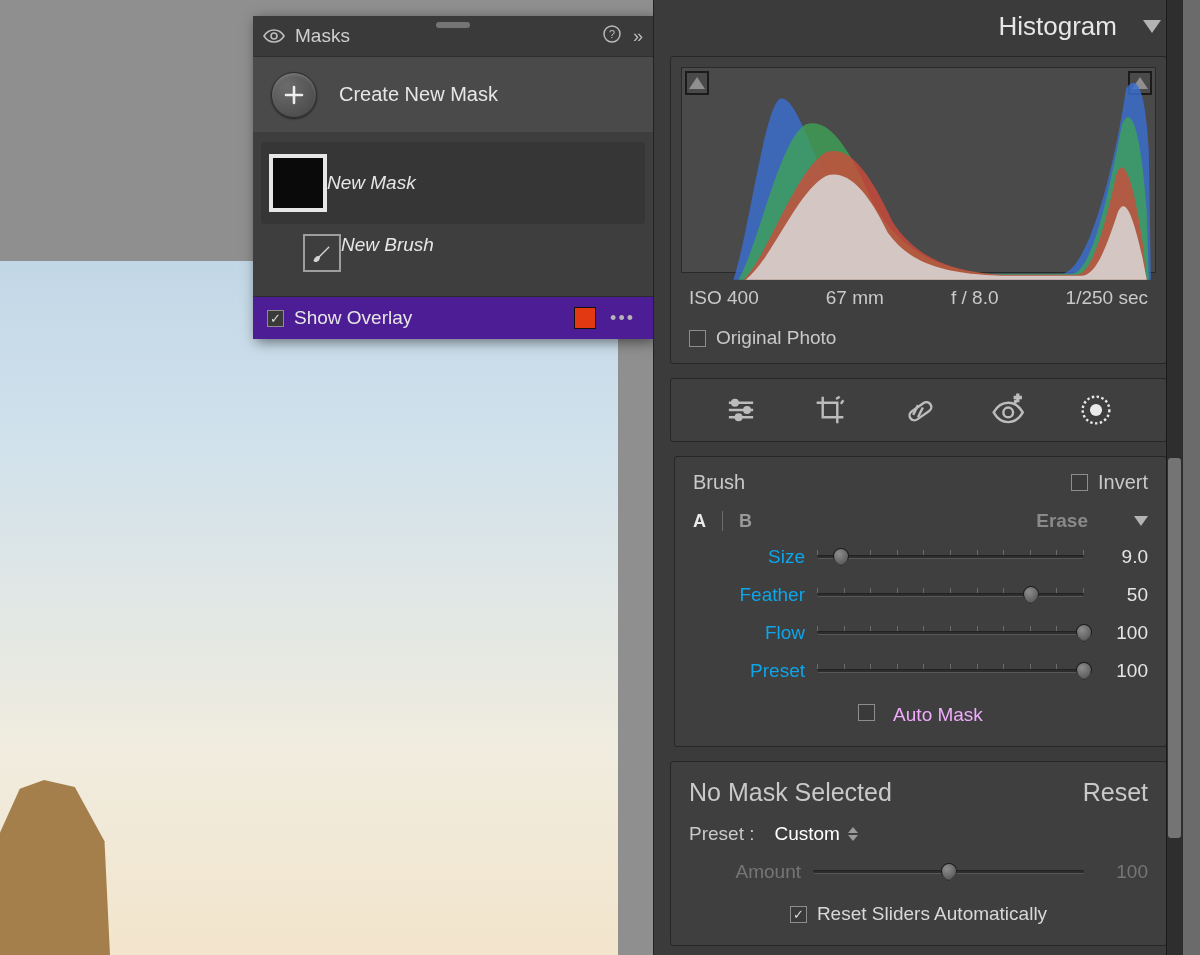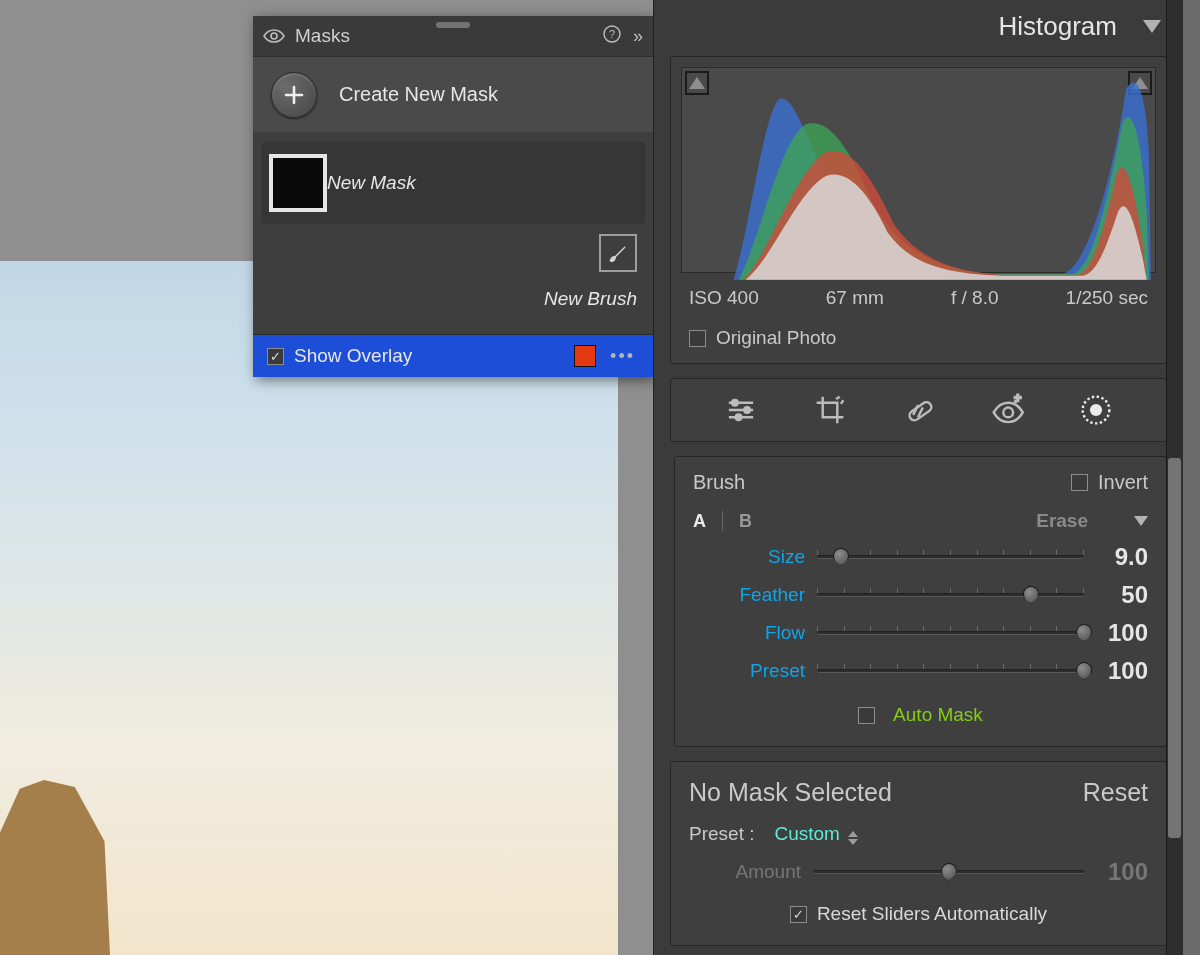--- a/index.html
+++ b/index.html
@@ -18,22 +18,22 @@
   .create-row { display: flex; align-items: center; height: 76px; padding: 0 18px; gap: 22px; background:#4a4a4a; border-top:1px solid #2f2f2f;}
   .plus-circle { width: 46px; height: 46px; border-radius: 50%; background: radial-gradient(circle at 32% 30%, #6c6c6c, #454545); border: 1px solid #2d2d2d; display:flex; align-items:center; justify-content:center; box-shadow: inset 0 2px 3px rgba(255,255,255,.15), 0 1px 2px rgba(0,0,0,.6);}
   .plus-circle svg { width: 20px; height: 20px; }
   .create-label { font-size: 20px; color: #e6e6e6; }
   .mask-list { background: #3e3e3e; padding: 10px 8px; }
   .mask-item { display:flex; align-items:center; padding: 12px 8px; border-radius: 4px;}
   .mask-item.selected { background: #363636; }
   .mask-thumb { width: 58px; height: 58px; background: #0a0a0a; border: 4px solid #e6e6e6; }
   .brush-thumb-wrap { width: 38px; height: 38px; border: 2px solid #9e9e9e; display:flex;align-items:center;justify-content:center; margin-left: 34px;}
   .mask-name { font-size: 19px; font-style: italic; color: #e6e6e6;}
-  .brush-sub { display:flex; align-items:flex-end; gap:16px; padding: 10px 8px 14px 8px; flex-direction: column;}
-  .overlay-bar { display:flex; align-items:center; padding: 10px 14px; gap: 10px; background: #1d4ed8; border-top: 1px solid #2c2c2c; }
+  .brush-sub { display:flex; align-items:flex-start; gap:0; padding: 10px 8px 14px 8px;}
+  .overlay-bar { display:flex; align-items:center; padding: 10px 14px; gap: 10px; background: #4c1d95; border-top: 1px solid #2c2c2c; }
   .checkbox { width: 17px; height: 17px; border: 1px solid #8d8d8d; background: #3a3a3a; display:inline-flex; align-items:center;justify-content:center;}
   .checkbox.checked::after { content:"✓"; color:#ddd; font-size:13px; line-height:1; }
   .overlay-label { font-size: 19px; color: #e6e6e6; flex:1;}
   .swatch { width: 22px; height: 22px; background: #e23912; border:1px solid #111;}
   .dots { color:#b5b5b5; font-size: 18px; letter-spacing:2px; padding: 0 4px;}
   .right-panel { position:absolute; left: 653px; top: 0; width: 530px; height: 955px; background: #3b3b3b; border-left: 1px solid #222;}
   .scroll-gutter { position:absolute; right:0; top:0; width:17px; height:955px; background:#2e2e2e; border-left:1px solid #1a1a1a;}
   .scroll-thumb { position:absolute; right:2px; top:458px; width:13px; height:380px; background:#747474; border-radius:3px;}
   .hist-header { display:flex; align-items:center; justify-content:flex-end; height:52px; padding: 0 22px; gap:26px; }
   .hist-title { font-size: 26px; font-weight: 300; color: #e6e6e6;}
@@ -61,26 +61,26 @@
   .ab-row .spacer { flex:1;}
   .erase { color:#8a8a8a; font-size:19px; font-weight:600;}
   .slider-row { display:flex; align-items:center; gap: 12px; height: 38px;}
   .slider-label { width: 112px; text-align:right; font-size: 19px; color: #0ea5e9;}
   .slider-track { position:relative; flex:1; height: 18px;}
   .track-line { position:absolute; left:0; right:0; top:50%; height:4px; background:#2d2d2d; border-top:1px solid #222; border-bottom:1px solid #585858; transform:translateY(-50%); border-radius:2px;}
   .ticks { position:absolute; left:0; right:0; top:2px; height:5px; display:flex; justify-content:space-between;}
   .ticks span{ width:1px; height:5px; background:#6b6b6b;}
   .knob { position:absolute; top:50%; width:16px; height:18px; transform:translate(-50%,-50%) ; }
   .knob::before{content:"";position:absolute;inset:0;background:radial-gradient(circle at 35% 30%, #8d8d8d,#4b4b4b);border:1px solid #1c1c1c;border-radius:50% 50% 50% 50% / 42% 42% 58% 58%; clip-path: polygon(50% 100%, 0 58%, 0 0, 100% 0, 100% 58%);} 
-  .slider-val { width: 52px; text-align:right; font-size: 24px; color:#e5e5e5;font-weight:bold;}
-  .automask-row { display:flex; align-items:center; justify-content:center; gap:18px; padding-top: 14px; font-size:19px; color:#84cc16;}
+  .slider-val { width: 52px; text-align:right; font-size: 19px; color:#e5e5e5;}
+  .automask-row { display:flex; justify-content:center; gap:18px; padding-top: 14px; font-size:19px; color:#f0abfc;}
   .nomask-section { margin: 14px 16px 0 16px; background:#3f3f3f; border:1px solid #262626; border-radius:3px; padding: 16px 18px 20px 18px;}
   .nomask-top { display:flex; justify-content:space-between; font-size:25px; color:#c9c9c9;}
   .preset-row{ display:flex; align-items:center; gap: 20px; padding: 16px 0 8px 0; font-size:19px; color:#c9c9c9;}
-  .preset-select { color:#5eead4; display:flex; align-items:flex-end; gap:8px;}
+  .preset-select { color:#ffffff; display:flex; align-items:center; gap:8px;}
   .up-down { display:flex; flex-direction:column; gap:2px;}
   .up-down .u{width:0;height:0;border-left:5px solid transparent;border-right:5px solid transparent;border-bottom:6px solid #9b9b9b;}
   .up-down .d{width:0;height:0;border-left:5px solid transparent;border-right:5px solid transparent;border-top:6px solid #9b9b9b;}
   .dim { color:#767676 !important;}
   .reset-row { display:flex; align-items:center; justify-content:center; gap:10px; font-size:19px; color:#d8d8d8; padding-top:12px;}
 </style>
 </head>
 <body>
 
 <div class="canvas-area">

